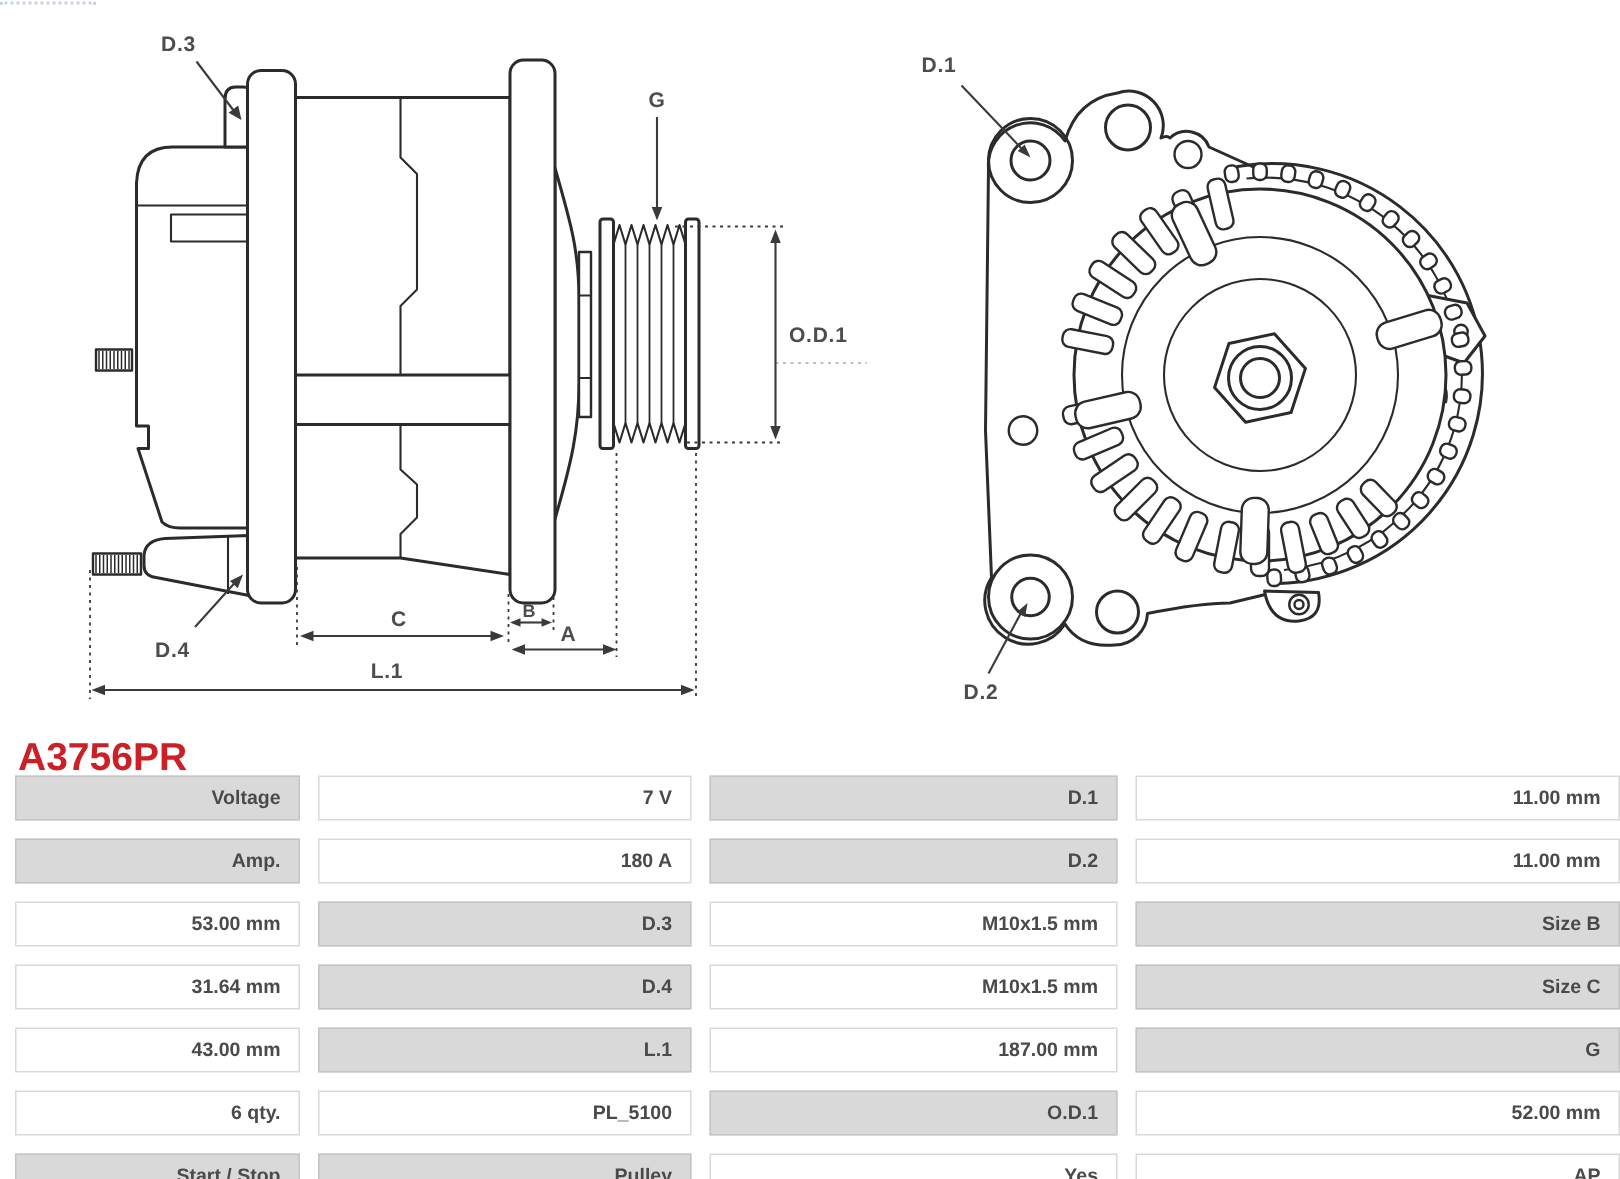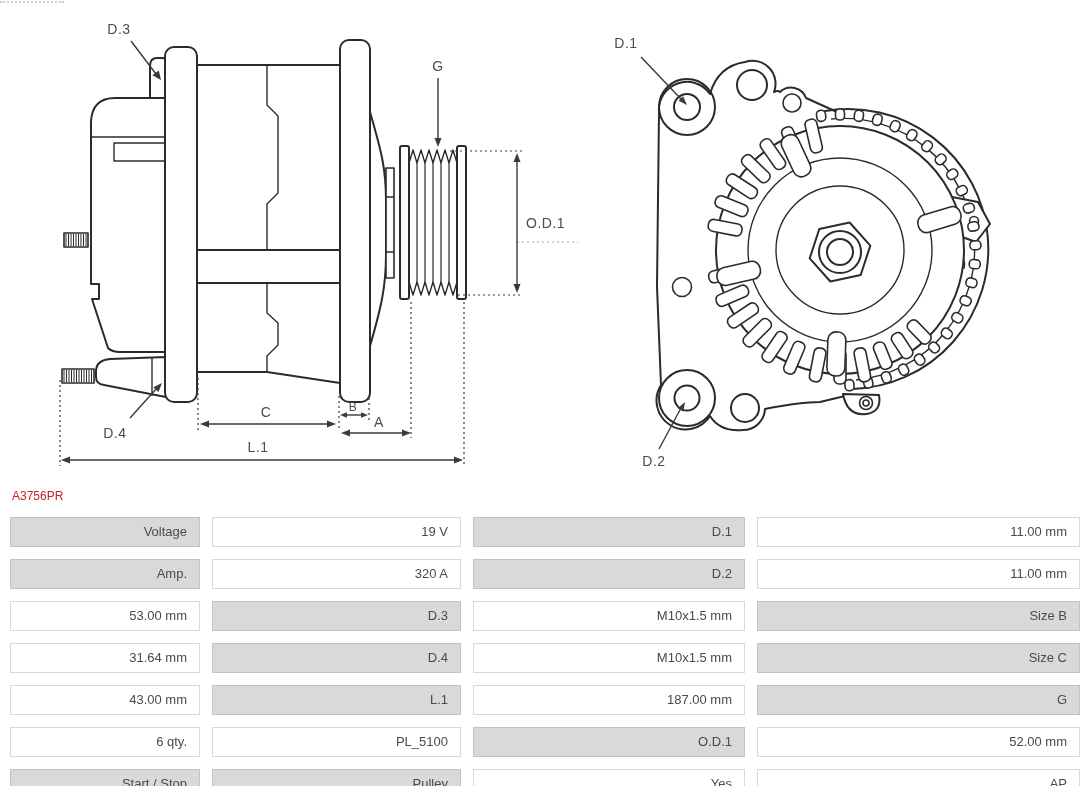--- a/index.html
+++ b/index.html
@@ -1,29 +1,29 @@
 <!DOCTYPE html>
 <html><head>
 <meta charset="utf-8">
 <style>
   html,body{margin:0;padding:0;background:#fff;}
-  .stage{position:relative;width:1080px;height:786px;background:#fff;font-family:"Liberation Sans",sans-serif;overflow:hidden;}
+  .stage{position:relative;width:1080px;height:786px;background:#fff;font-family:"Liberation Sans",sans-serif;overflow:hidden;font-weight:bold;}
   .artifact{position:absolute;left:0;top:1px;width:64px;height:0;border-top:2px dotted #a8bccd;opacity:.65;}
   .drawing{position:absolute;left:0;top:0;}
   .dline{stroke:#2b2b2b;fill:none;stroke-width:2;stroke-linejoin:round;stroke-linecap:round;}
   .dthin{stroke:#2b2b2b;fill:none;stroke-width:1.4;stroke-linejoin:round;}
   .dfill{fill:#fff;stroke:#2b2b2b;stroke-width:2;stroke-linejoin:round;}
   .dfill15{fill:#fff;stroke:#2b2b2b;stroke-width:1.6;stroke-linejoin:round;}
   .dim{stroke:#3a3a3a;fill:none;stroke-width:1.4;}
   .dot{stroke:#3a3a3a;fill:none;stroke-width:1.2;stroke-dasharray:2 3;}
   .dotlight{stroke:#a9a9a9;fill:none;stroke-width:1;stroke-dasharray:2 3;}
   .ah{fill:#3a3a3a;stroke:none;}
   .lbl{fill:#4d4d4d;font-size:14px;letter-spacing:.5px;}
   .lbl-s{fill:#4d4d4d;font-size:12px;letter-spacing:.5px;}
-  .part-title{position:absolute;left:12px;top:489px;font-size:12px;color:#cb2026;}
+  .part-title{position:absolute;left:12px;top:489px;font-size:26px;color:#cb2026;}
   .specs{position:absolute;left:10px;top:517px;display:grid;grid-template-columns:190px 249px 272px 323px;column-gap:6px;row-gap:3px;gap:12px;}
   .cell{height:28px;line-height:28px;font-size:13px;color:#4a4a4a;text-align:right;padding-right:12px;box-sizing:content-box;}
   .cell.lab{background:#d9d9d9;border:1px solid #c4c4c4;}
   .cell.val{background:#ffffff;border:1px solid #d9d9d9;}
 </style>
 </head>
 <body>
 
 <div class="stage">
 
@@ -217,26 +217,26 @@
       <text class="lbl" x="626" y="48" text-anchor="middle">D.1</text>
       <text class="lbl" x="654" y="466" text-anchor="middle">D.2</text>
     </g>
   </svg>
 
   <div class="part-title">A3756PR</div>
 
   <div class="specs">
 
     <div class="cell lab">Voltage</div>
-    <div class="cell val">19 V</div>
+    <div class="cell val">7 V</div>
     <div class="cell lab">D.1</div>
     <div class="cell val">11.00 mm</div>
 
     <div class="cell lab">Amp.</div>
-    <div class="cell val">320 A</div>
+    <div class="cell val">180 A</div>
     <div class="cell lab">D.2</div>
     <div class="cell val">11.00 mm</div>
 
     <div class="cell val">53.00 mm</div>
     <div class="cell lab">D.3</div>
     <div class="cell val">M10x1.5 mm</div>
 
     <div class="cell lab">Size B</div>
     <div class="cell val">31.64 mm</div>
     <div class="cell lab">D.4</div>

